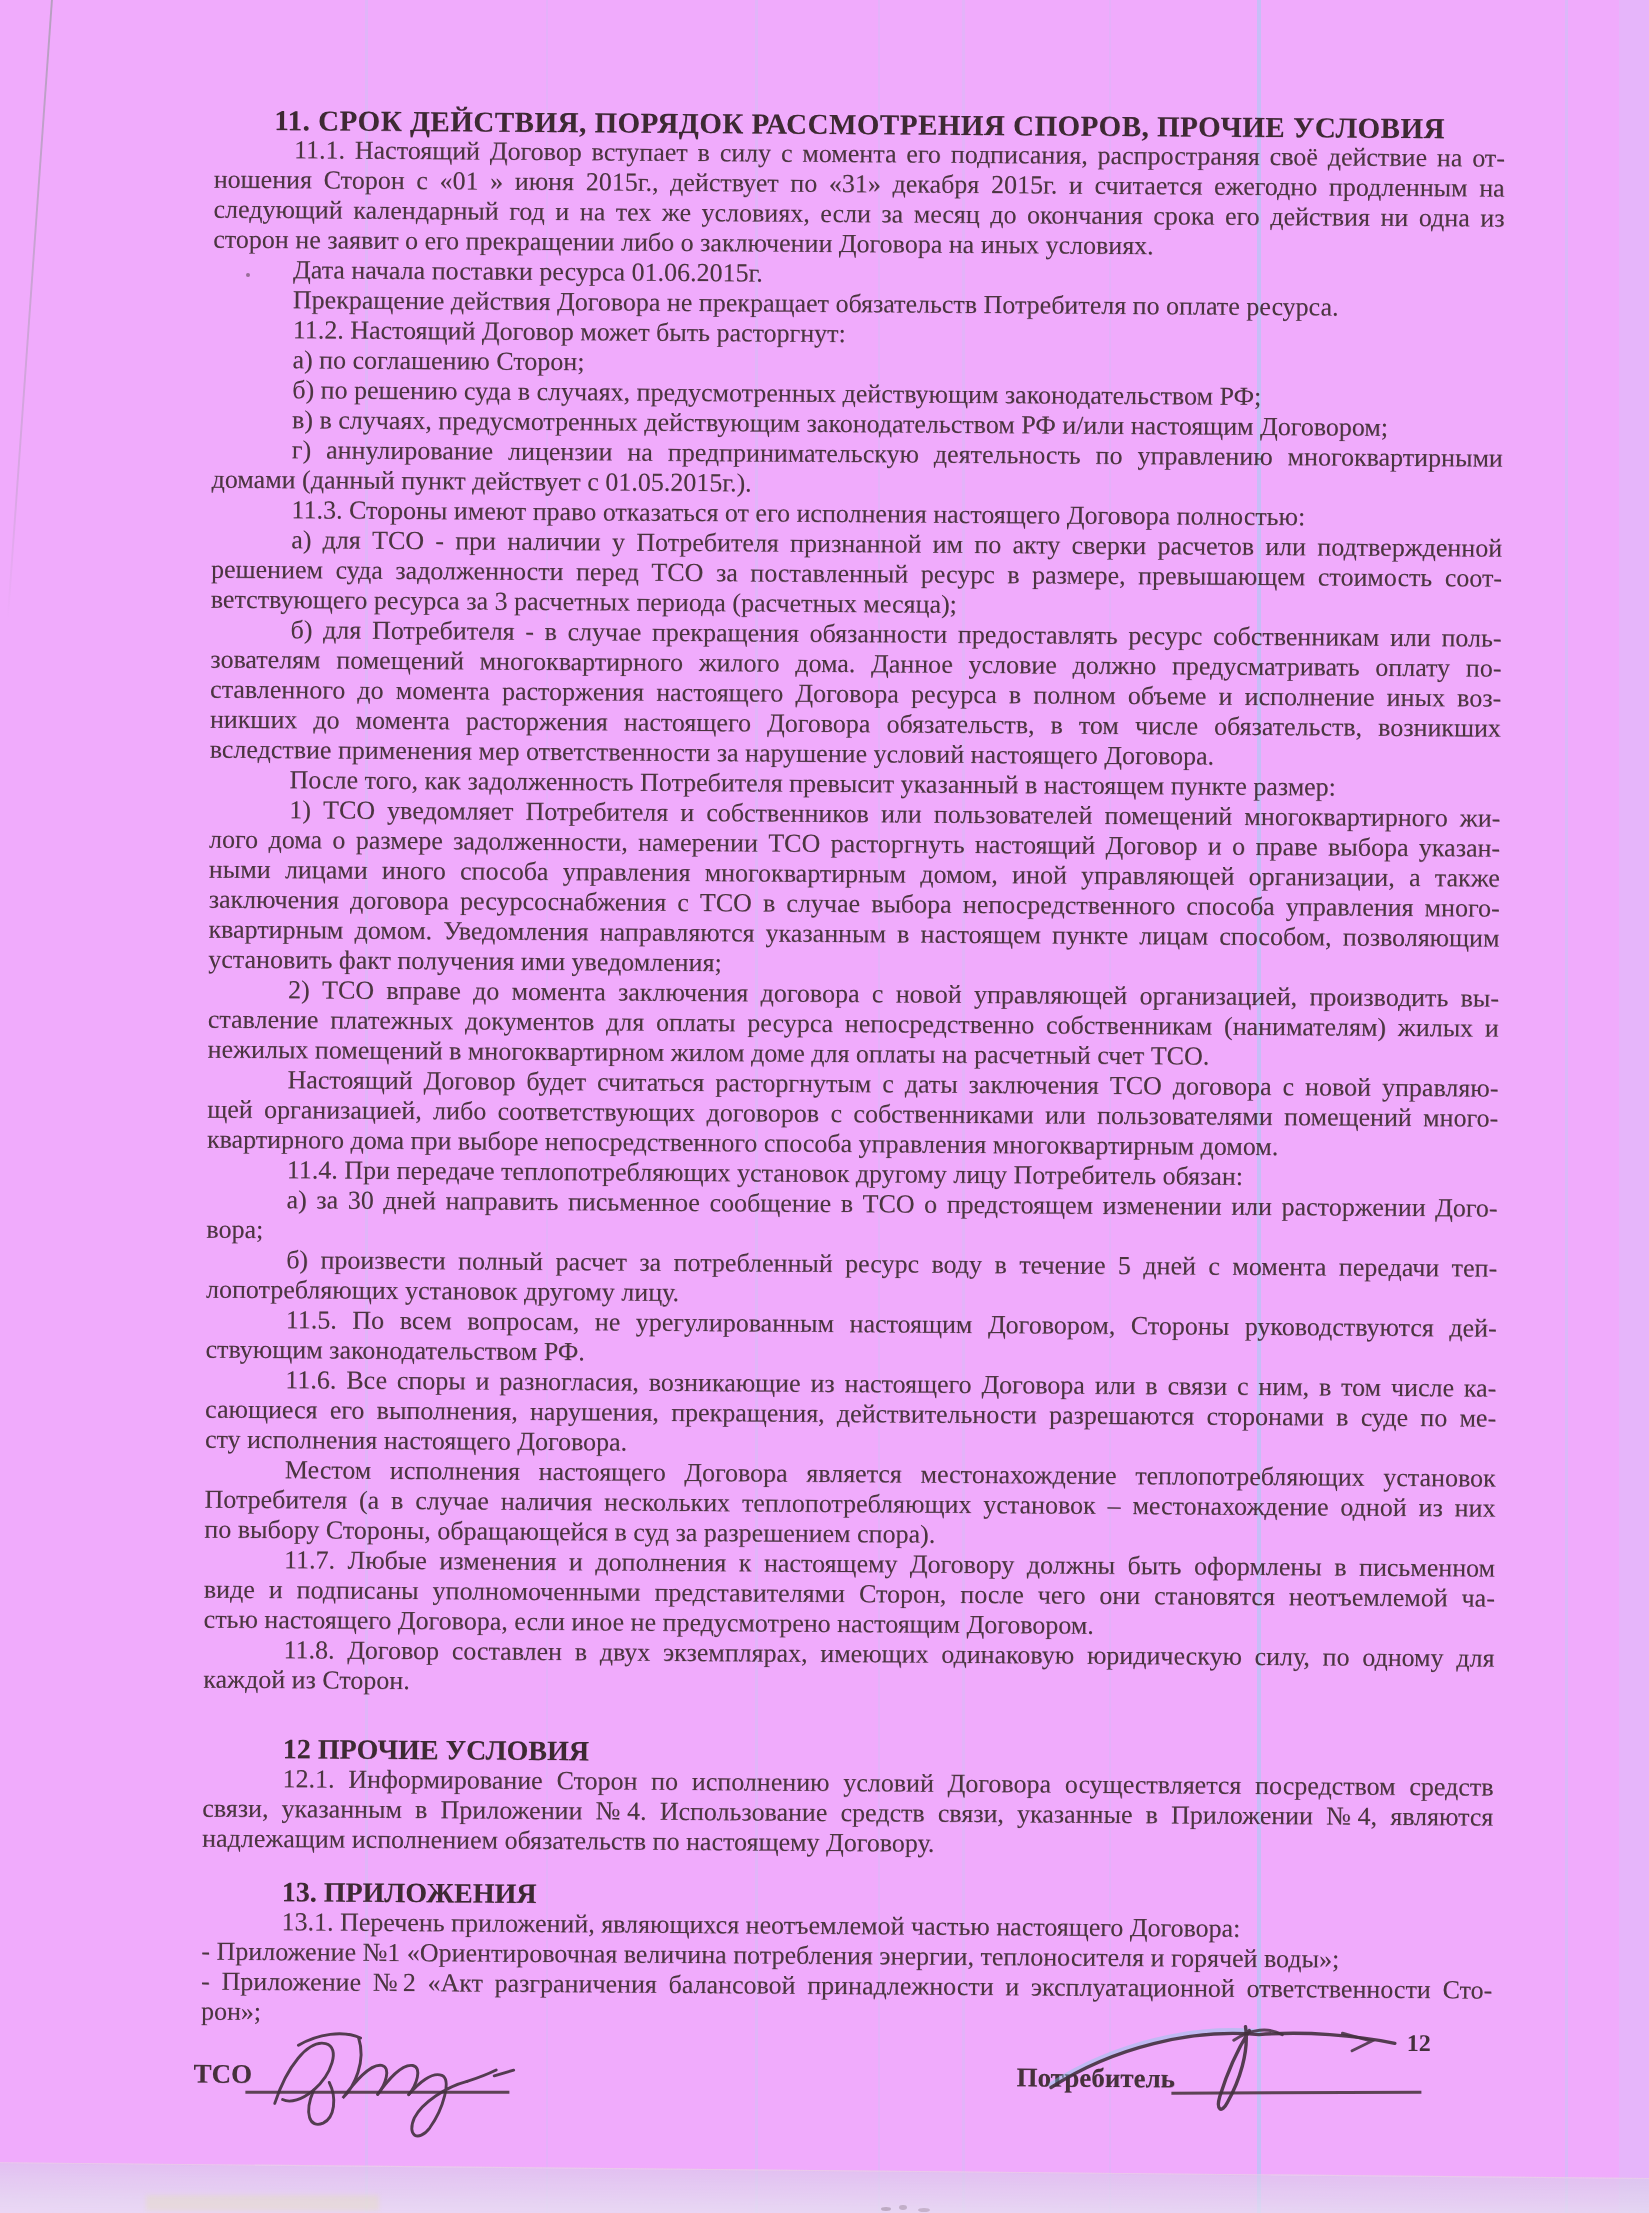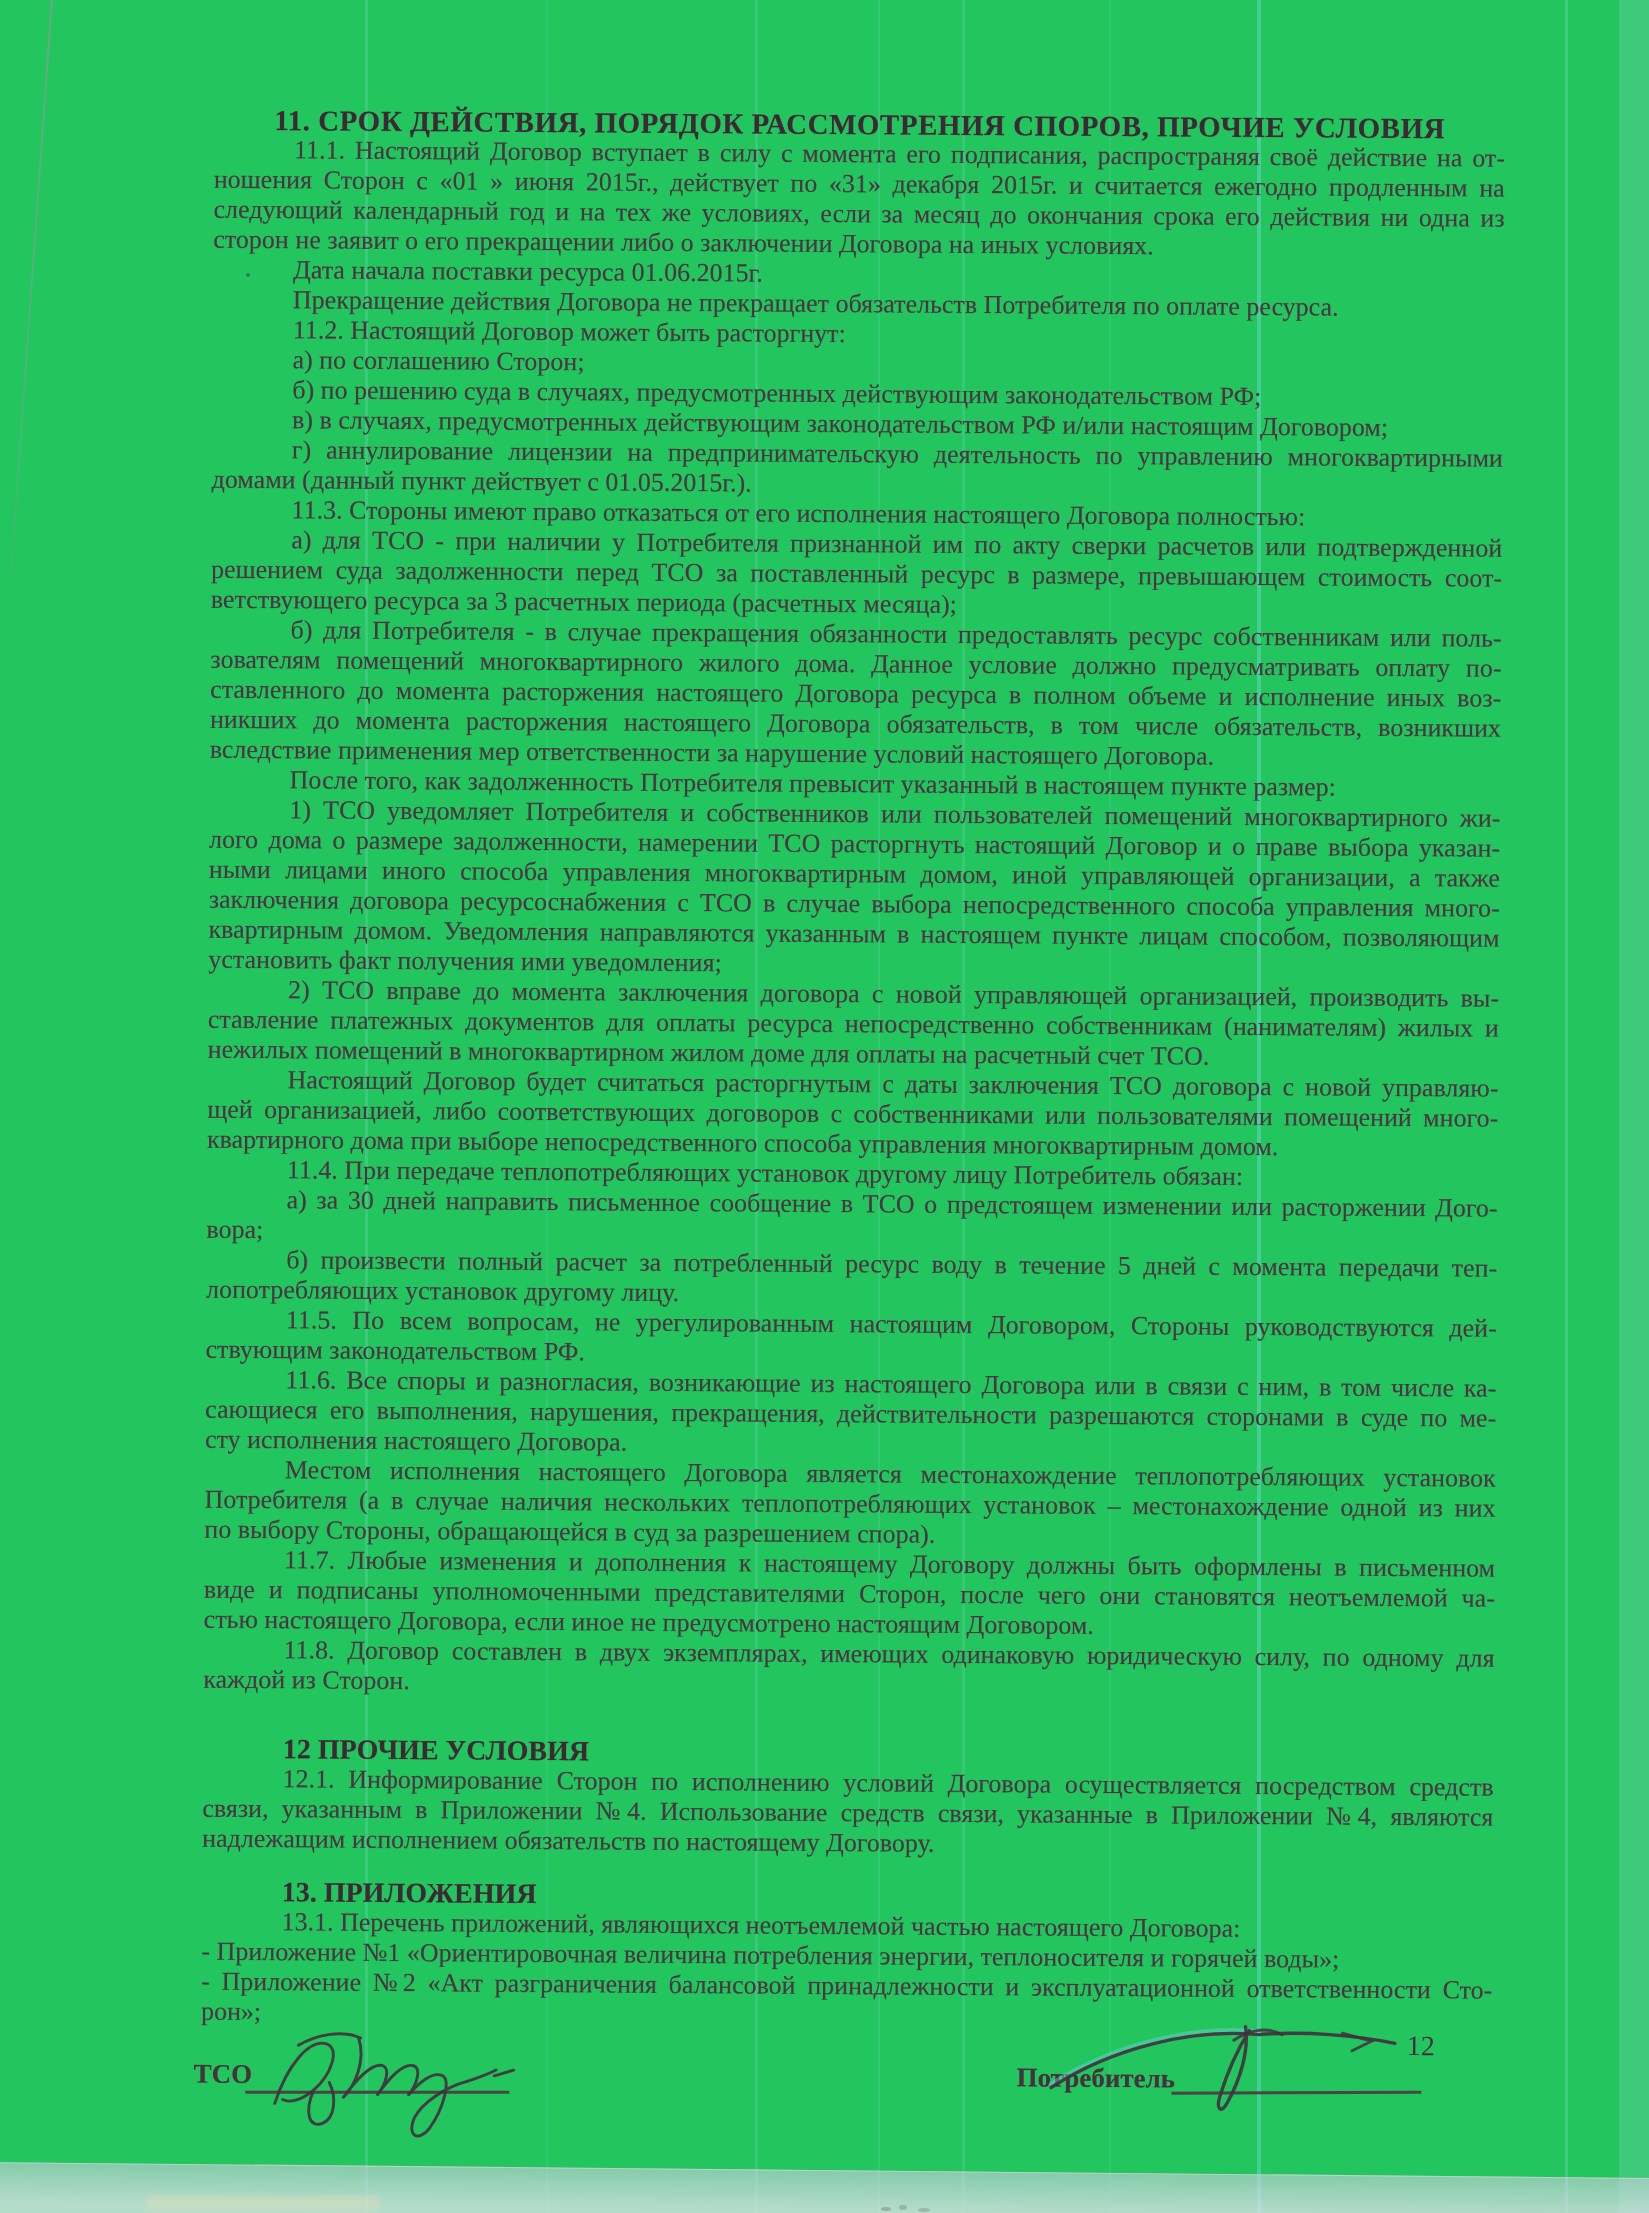--- a/index.html
+++ b/index.html
@@ -1,18 +1,18 @@
 <!DOCTYPE html>
 <html><head>
 <meta charset="utf-8">
 <style>
   html,body{margin:0;padding:0;background:#ffffff;}
   .page{
     position:relative;width:1650px;height:2213px;overflow:hidden;
-    background:#22c55e;
+    background:#f0abfc;
     font-family:"Liberation Serif","DejaVu Serif",serif;
   }
   
   .streak{position:absolute;top:0;height:2213px;pointer-events:none;}
   
   .sheet{
     position:absolute;left:0;top:0;width:1650px;height:2213px;
     transform:rotate(0.4deg);transform-origin:835px 0;
   }
   .textcol{position:absolute;left:215px;top:109px;width:1291px;}
@@ -22,21 +22,21 @@
     text-shadow:0.3px 0.3px 0.6px rgba(75,53,64,0.35);
   }
   .ln.j{text-align-last:justify;}
   .ln.i{padding-left:80px;}
   .ln.h1{font-weight:bold;font-size:29px;color:#3d2933;text-align:center;text-align-last:center;letter-spacing:0.5px;}
   .ln.h2{font-weight:bold;font-size:28px;color:#3d2933;text-align-last:left;}
   .gap{width:100%;}
   
   .sig-label{position:absolute;font-size:27px;font-weight:bold;color:#46313c;text-shadow:0.3px 0.3px 0.6px rgba(70,49,60,0.35);}
   .sig-line{position:absolute;height:2.9px;background:#4c3642;opacity:0.9;}
-  .page-num{position:absolute;font-size:28px;font-weight:normal;color:#44303c;}
+  .page-num{position:absolute;font-size:24px;font-weight:bold;color:#44303c;}
   svg.sig{position:absolute;left:0;top:0;pointer-events:none;}
   
   .bottom-band{
     position:absolute;left:-19.4px;top:2162px;width:1708px;height:68px;
     background:linear-gradient(180deg,rgba(215,210,232,0.55),rgba(228,226,240,0.75) 55%,rgba(240,240,247,0.7));
     border-top:1.9px solid rgba(219,156,196,0.28);
     transform:rotate(0.55deg);transform-origin:0 0;
   }
   .corner-tinge{position:absolute;left:146px;top:2195px;width:233px;height:15.5px;background:rgba(228,224,180,0.35);filter:blur(1.9px);}
   .speck{position:absolute;background:rgba(80,60,70,0.55);border-radius:50%;}

